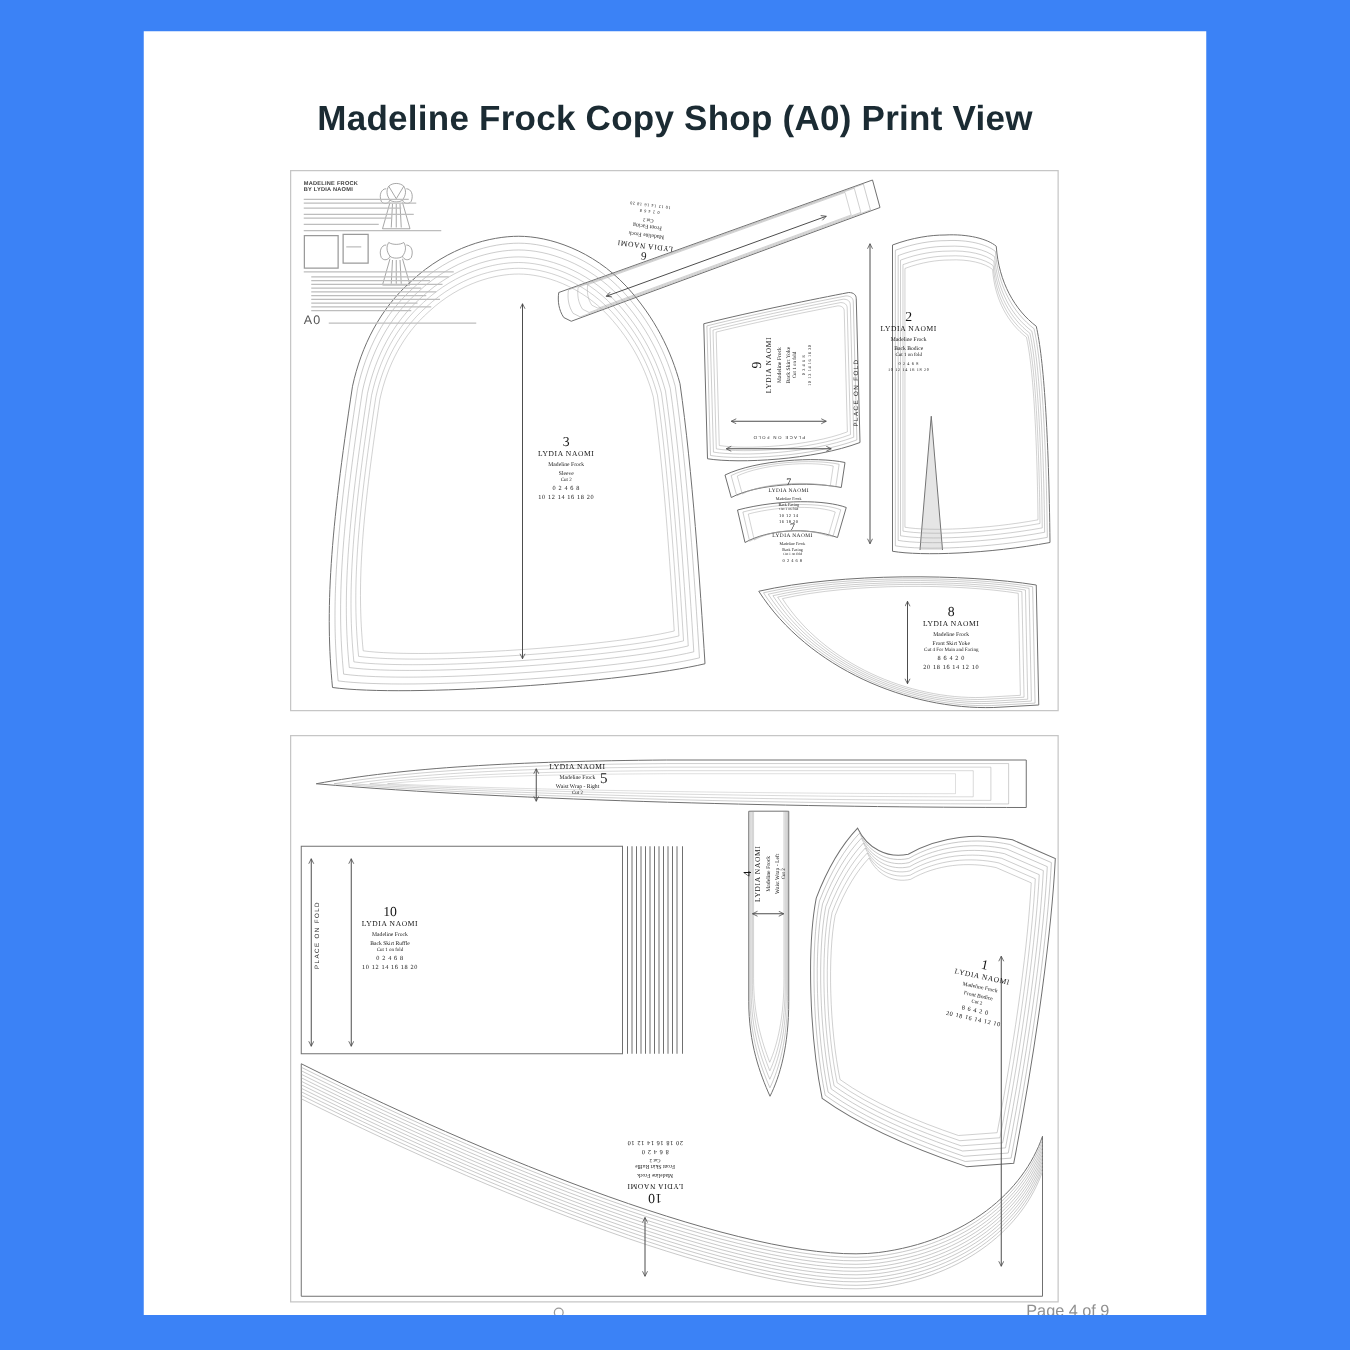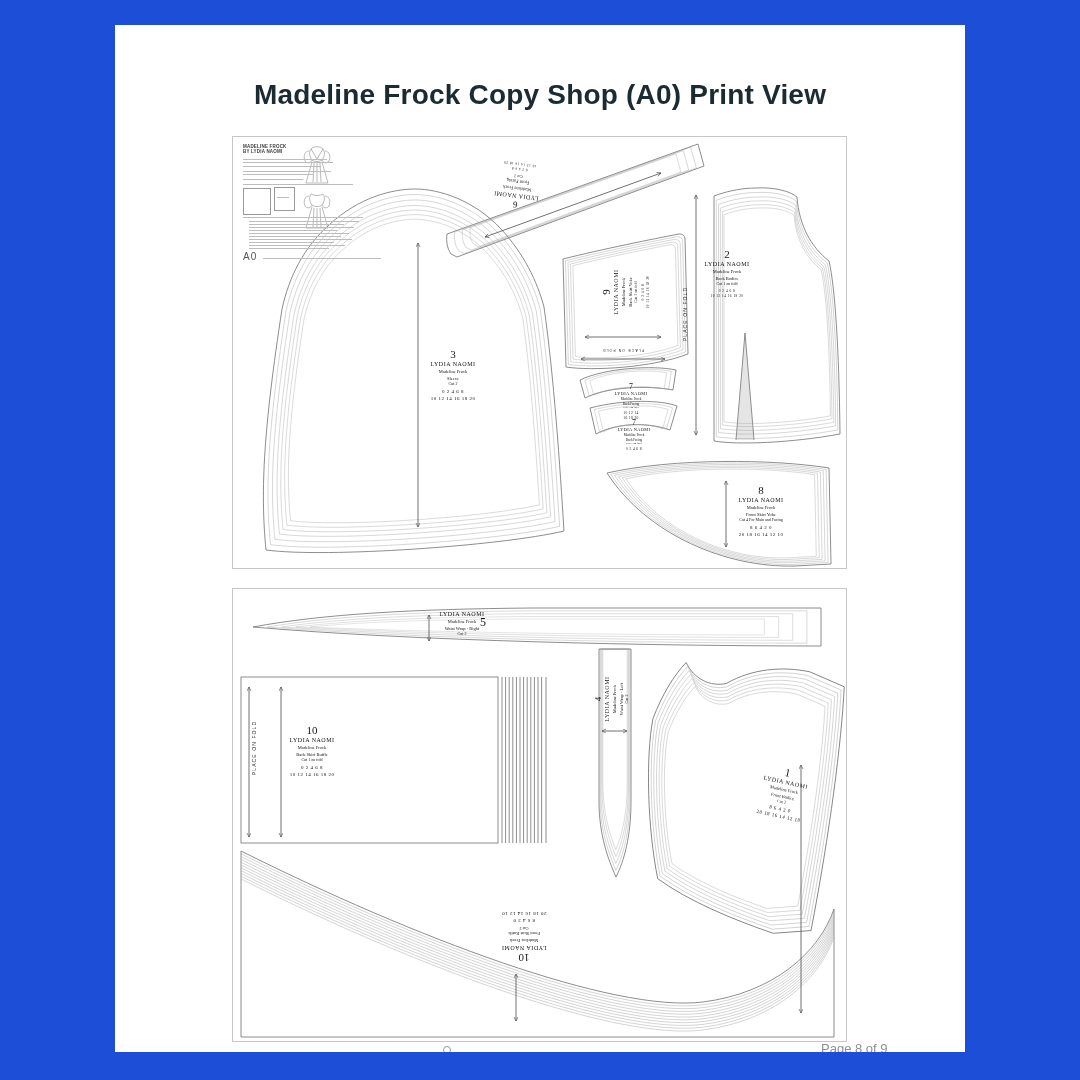--- a/index.html
+++ b/index.html
@@ -1,16 +1,16 @@
 <!DOCTYPE html>
 <html><head>
 <meta charset="utf-8">
 <style>
   html,body{margin:0;padding:0;}
-  .canvas{position:relative;width:1080px;height:1080px;background:#1d4ed8;overflow:hidden;
+  .canvas{position:relative;width:1080px;height:1080px;background:#3b82f6;overflow:hidden;
           font-family:"Liberation Sans",sans-serif;}
   .card{position:absolute;left:115px;top:25px;width:850px;height:1027px;background:#ffffff;overflow:hidden;}
   .title{position:absolute;left:0;top:54px;width:850px;margin:0;text-align:center;
          font-family:"Liberation Sans",sans-serif;font-weight:700;font-size:28px;
          letter-spacing:.2px;color:#1b2b33;}
   .sheet{position:absolute;width:613px;height:431px;border:1px solid #c6c6c6;background:#fff;}
   .sheet1{left:117px;top:111px;}
   .sheet2{left:117px;top:563px;height:452px;}
   .lw{position:absolute;left:0;top:0;}
 
@@ -346,16 +346,16 @@
      <div class="ppat">Madeline Frock</div>
      <div class="pname">Front Skirt Ruffle</div>
      <div class="pcut">Cut 2</div>
      <div class="psz">8 6 4 2 0</div>
      <div class="psz">20 18 16 14 12 10</div>
    </div>
 
    <div class="foldtext rotccw" style="left:-34px;top:156px;width:110px">PLACE ON FOLD</div>
   </div>
 
-  <div class="page-indicator">Page 8 of 9</div>
+  <div class="page-indicator">Page 4 of 9</div>
   <div class="footer-mark"></div>
  </div>
 </div>
 
 </body></html>

